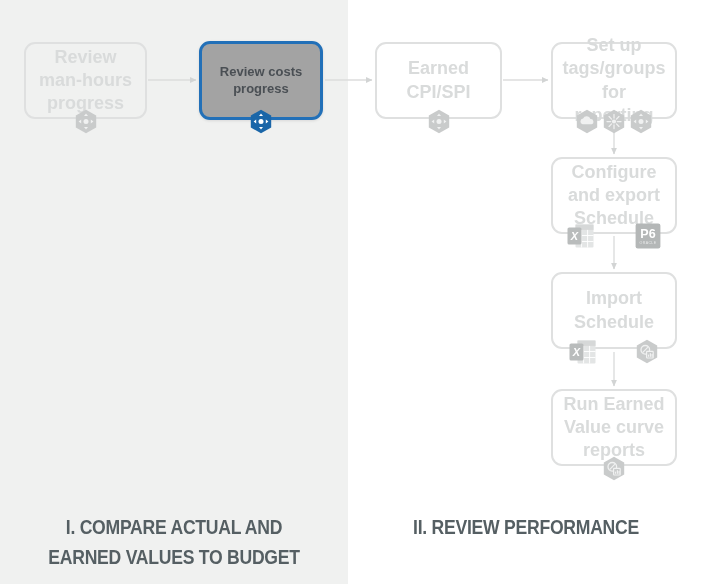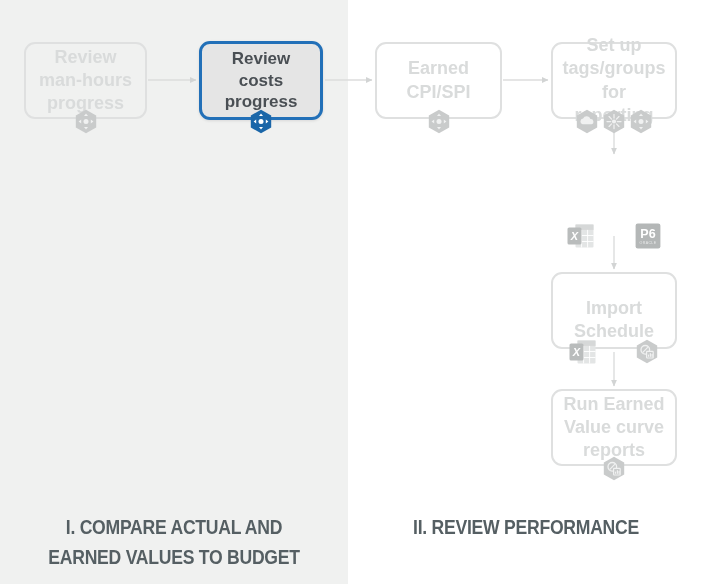--- a/index.html
+++ b/index.html
@@ -56,34 +56,34 @@
   .node.dim {
     border: 2px solid #dfe0e0;
     background: transparent;
     color: #d9dbdb;
     font-weight: bold;
     font-size: 18px;
   }
 
   .node.active {
     border: 3px solid #2270b8;
-    background: #e5e5e5;
+    background: #a3a3a3;
     color: #4a4f54;
     font-weight: bold;
-    font-size: 17px;
+    font-size: 13px;
     box-shadow: 0 1px 3px rgba(0,0,0,0.10);
   }
 
   
   #node-manhours   { left: 24px;  top: 42px;  width: 123px; height: 77px; }
   #node-costs      { left: 199px; top: 41px;  width: 124px; height: 79px; }
   #node-cpispi     { left: 375px; top: 42px;  width: 127px; height: 77px; }
   #node-tags       { left: 551px; top: 42px;  width: 126px; height: 77px; }
   #node-configure  { left: 551px; top: 157px; width: 126px; height: 77px; }
-  #node-import     { left: 551px; top: 272px; width: 126px; height: 77px; align-items: flex-end; }
+  #node-import     { left: 551px; top: 272px; width: 126px; height: 77px; }
   #node-earned     { left: 551px; top: 389px; width: 126px; height: 77px; text-align: center; }
 
   
   .badges {
     position: absolute;
     display: flex;
     align-items: center;
     justify-content: center;
     gap: 3px;
   }
@@ -155,20 +155,23 @@
   </div>
 
   <div class="node dim" id="node-cpispi">
     <span class="node-label">Earned CPI/SPI</span>
   </div>
 
   <div class="node dim" id="node-tags">
     <span class="node-label">Set up tags/groups for reporting</span>
   </div>
 
+  <div class="node dim" id="node-configure">
+    <span class="node-label">Configure and export Schedule</span>
+  </div>
 
   <div class="node dim" id="node-import">
     <span class="node-label">Import Schedule</span>
   </div>
 
   <div class="node dim" id="node-earned">
     <span class="node-label">Run Earned Value curve reports</span>
   </div>
 
   <div class="badges" style="left:24px;  top:108px; width:123px;">

